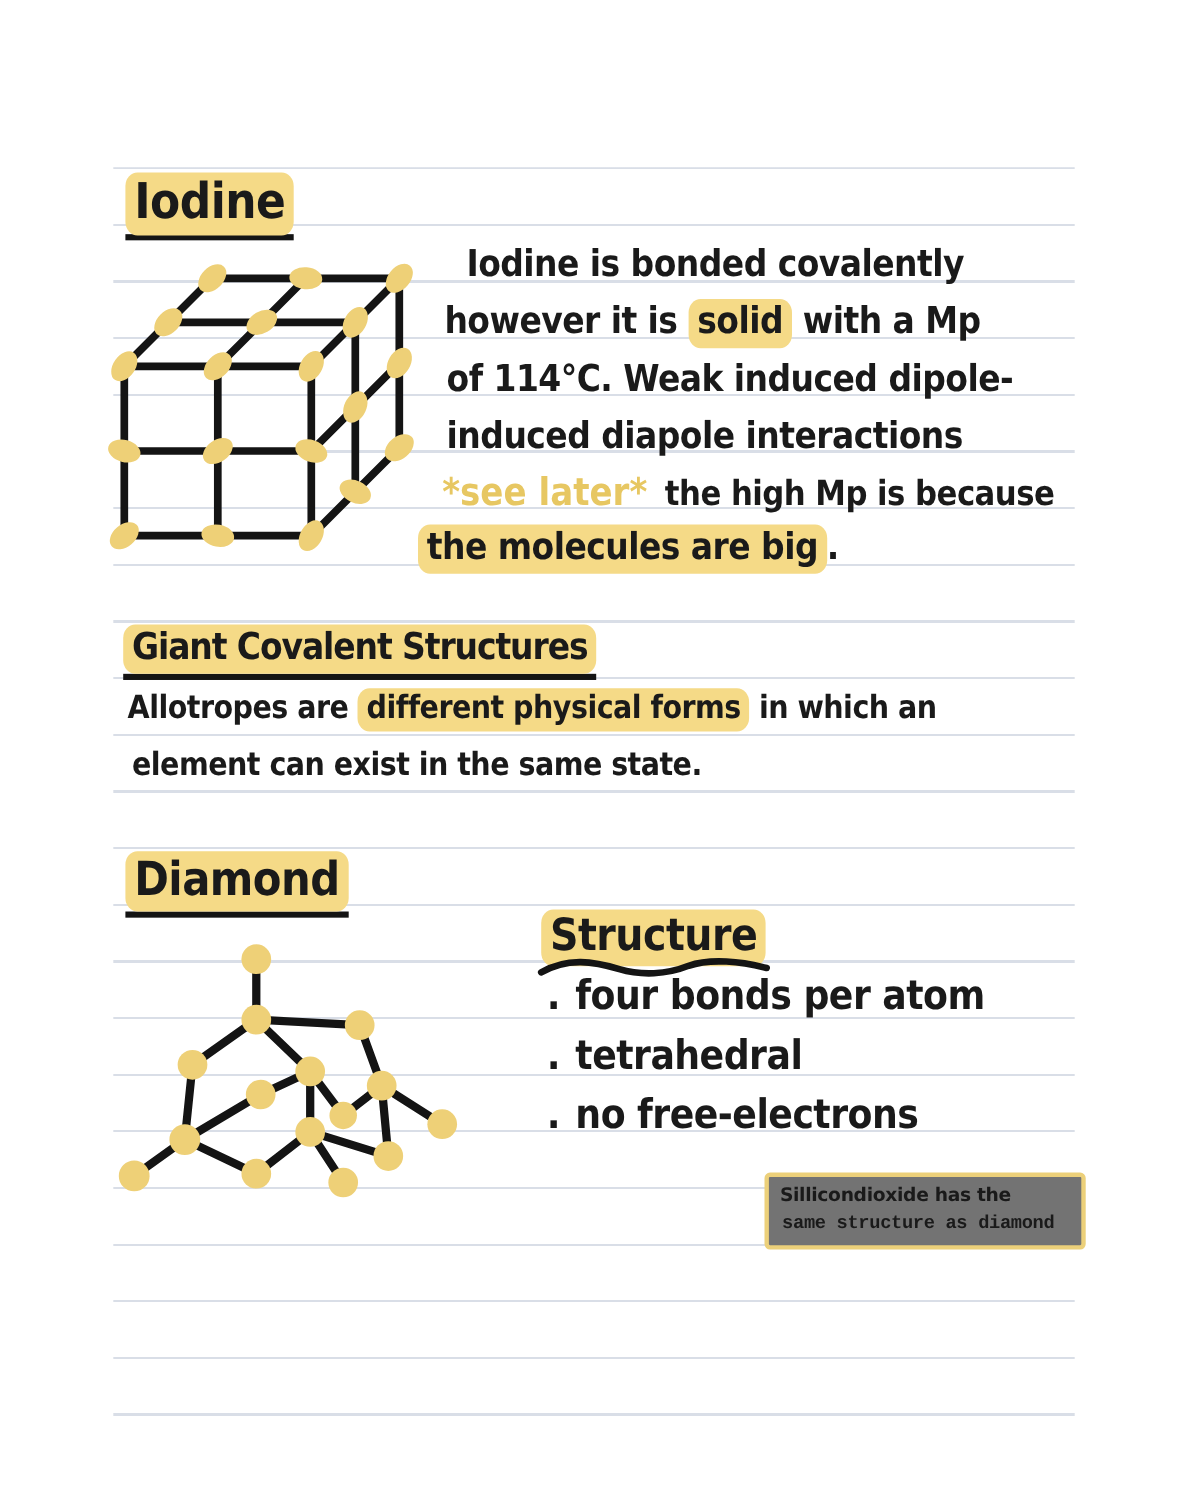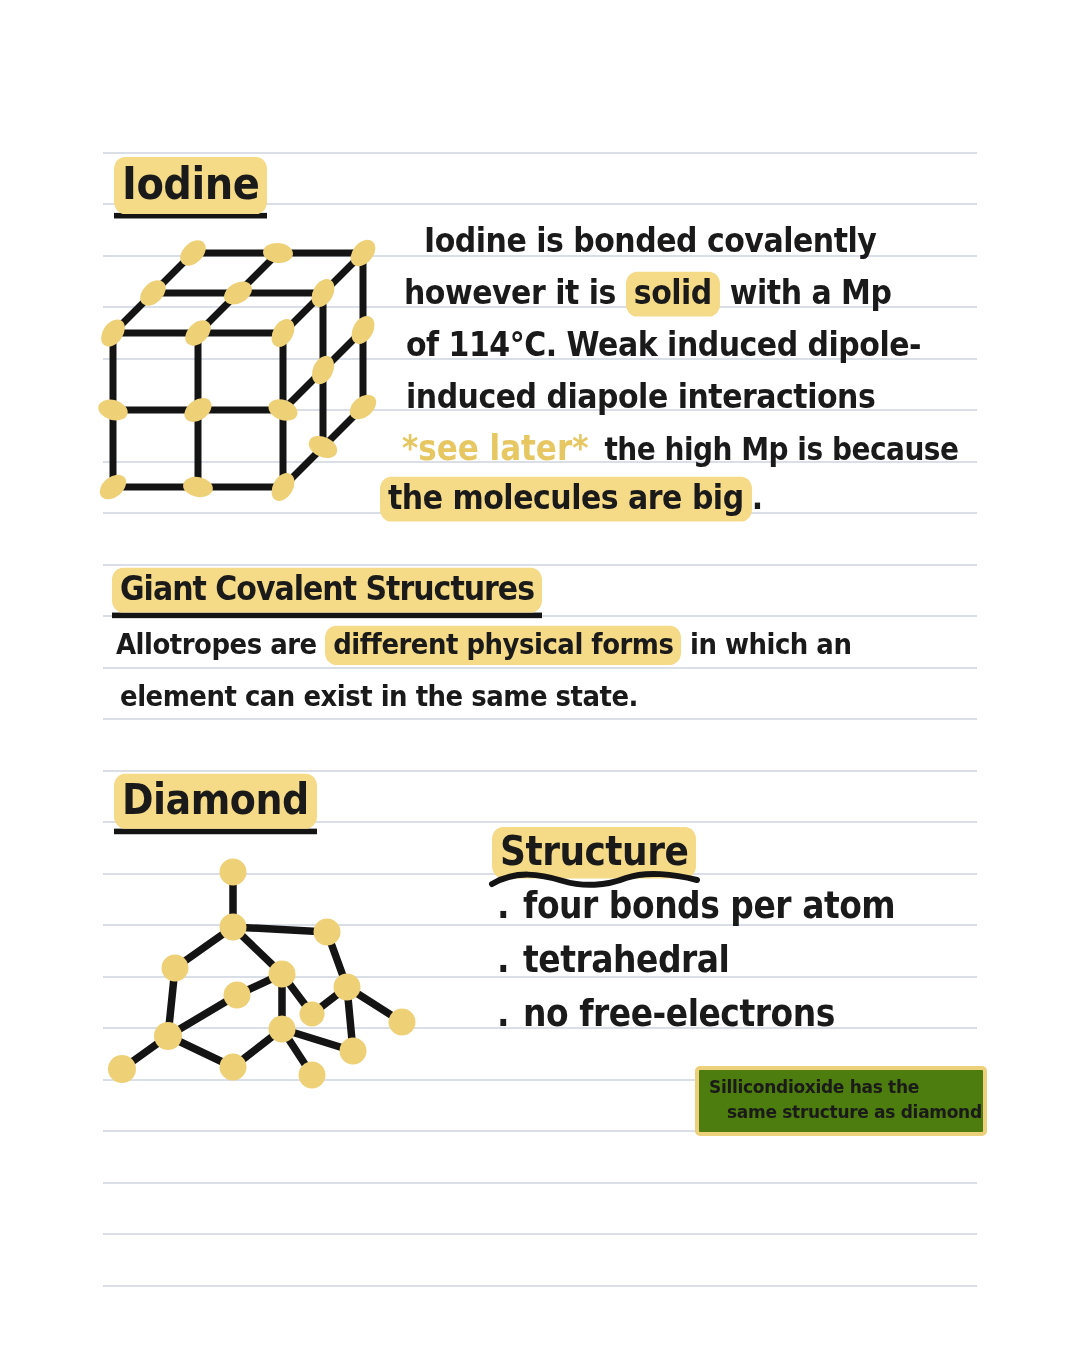--- a/index.html
+++ b/index.html
@@ -37,26 +37,26 @@
   .g2 { left:120px; top:680px; }
   .bullet-row { font-size:33px; }
   .b0 { left:497px; top:884px; }
   .b1 { left:497px; top:938px; }
   .b2 { left:497px; top:992px; }
   .bullet-dot { display:inline-block; margin-right:14px; }
   .diagram { position:absolute; }
   .wavy { position:absolute; left:486px; top:866px; }
   .note-box {
     position:absolute; left:695px; top:1066px; width:268px;
-    border:4px solid #ecd07a; border-radius:5px; background:#4d7c0f;
+    border:4px solid #ecd07a; border-radius:5px; background:#737373;
     padding:5px 6px 7px 10px; font-size:17px; line-height:25px;
     letter-spacing:-0.3px; white-space:nowrap;
   }
   .therefore { color:#e6d08c; margin-right:4px; }
-  .nb2 { margin-left:18px; }
+  .nb2 { margin-left:2px;font-family:Liberation Mono, monospace; }
   .nb3 { margin-left:8px; }
 </style>
 </head>
 <body>
 
 <div class="page">
 
   <div class="ruled"></div>
 
   <div class="line heading-iodine">

